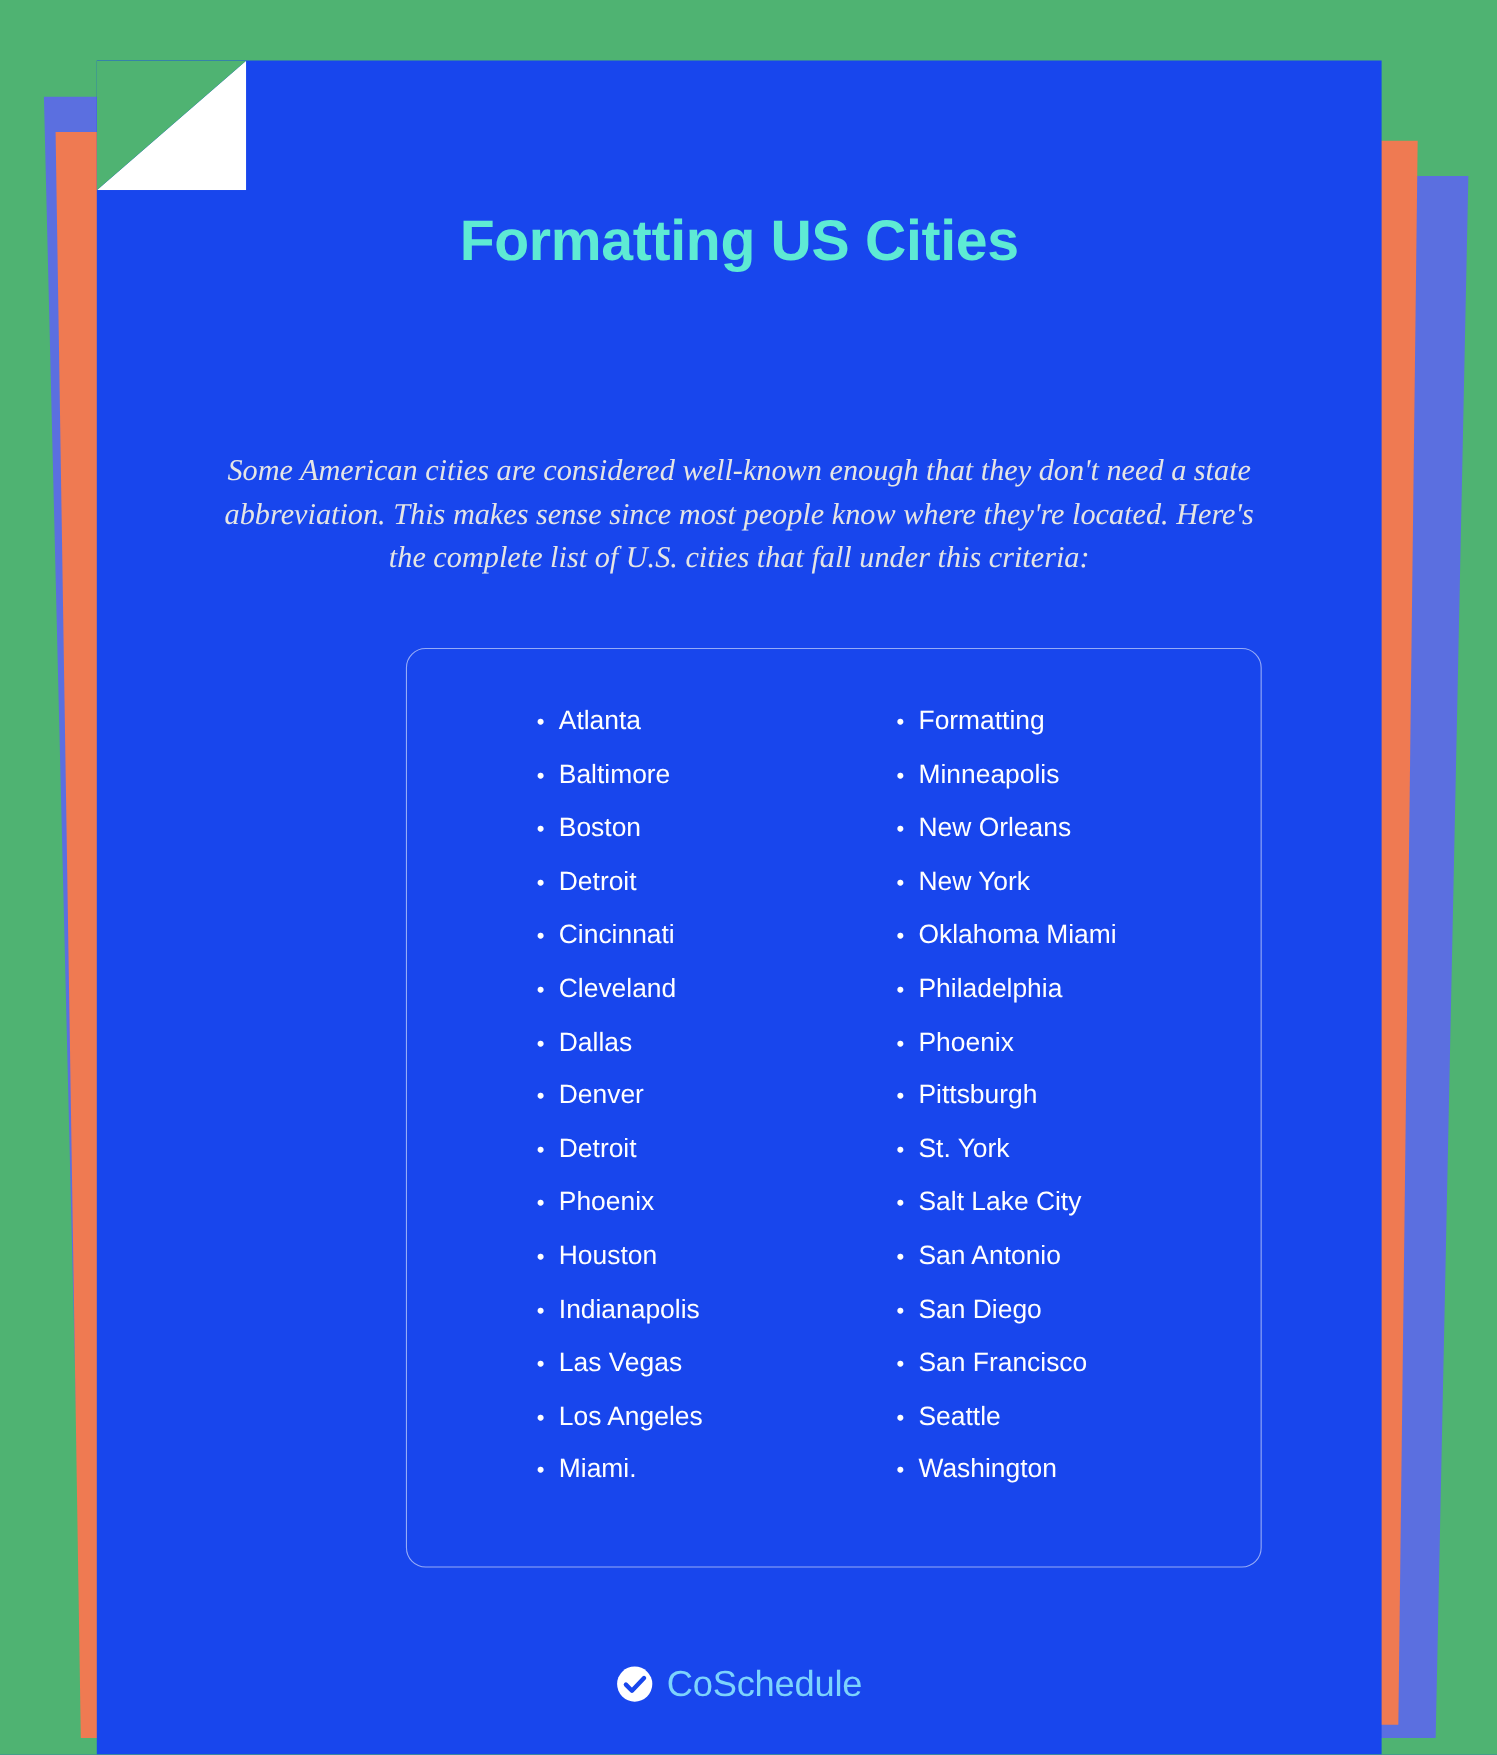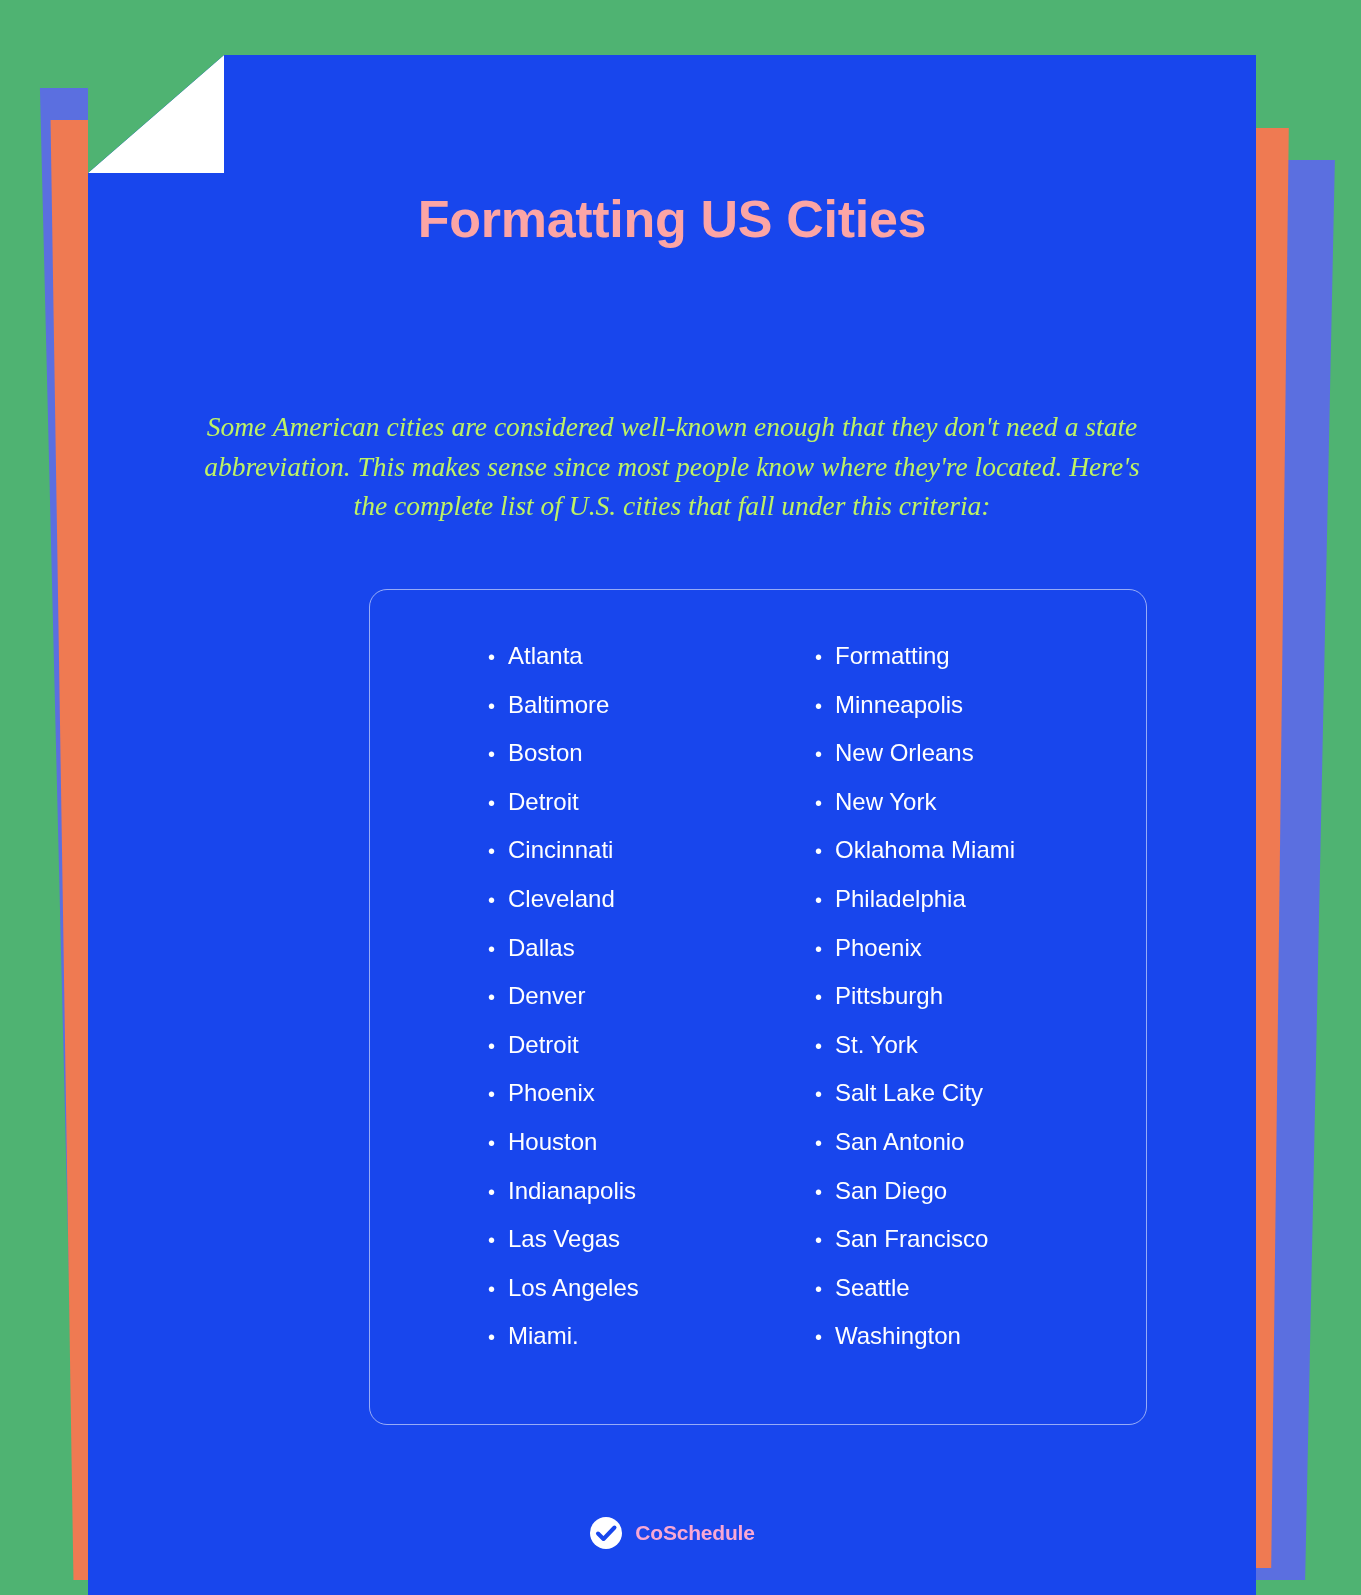--- a/index.html
+++ b/index.html
@@ -90,21 +90,21 @@
     clip-path: polygon(0 0, 100% 0, 0 100%);
   }
 
   
   .title {
     position: absolute;
     left: 0;
     top: 128px;
     width: 100%;
     text-align: center;
-    color: #fca5a5;
+    color: #5eead4;
     font-size: 52px;
     font-weight: bold;
     line-height: 1.42;
     letter-spacing: -0.3px;
   }
 
   .subtitle {
     position: absolute;
     left: 0;
     top: 305px;
@@ -115,21 +115,21 @@
     font-weight: bold;
   }
 
   .intro {
     position: absolute;
     left: 50%;
     transform: translateX(-50%);
     top: 352px;
     width: 940px;
     text-align: center;
-    color: #bef264;
+    color: #e5e5e5;
     font-family: "Liberation Serif", serif;
     font-style: italic;
     font-size: 27.5px;
     line-height: 1.44;
   }
 
   .list-box {
     position: absolute;
     left: 281px;
     top: 534px;
@@ -183,23 +183,23 @@
     gap: 12px;
   }
 
   .logo-mark {
     width: 34px;
     height: 34px;
     flex: none;
   }
 
   .logo-text {
-    color: #f9a8d4;
-    font-size: 21px;
-    font-weight: bold;
+    color: #7dd3fc;
+    font-size: 33px;
+    font-weight: normal;
     letter-spacing: -0.2px;
   }
 </style>
 </head>
 <body>
 
 <div class="canvas">
 
   <div class="layer layer-blue-left"></div>
   <div class="layer layer-blue-right"></div>

